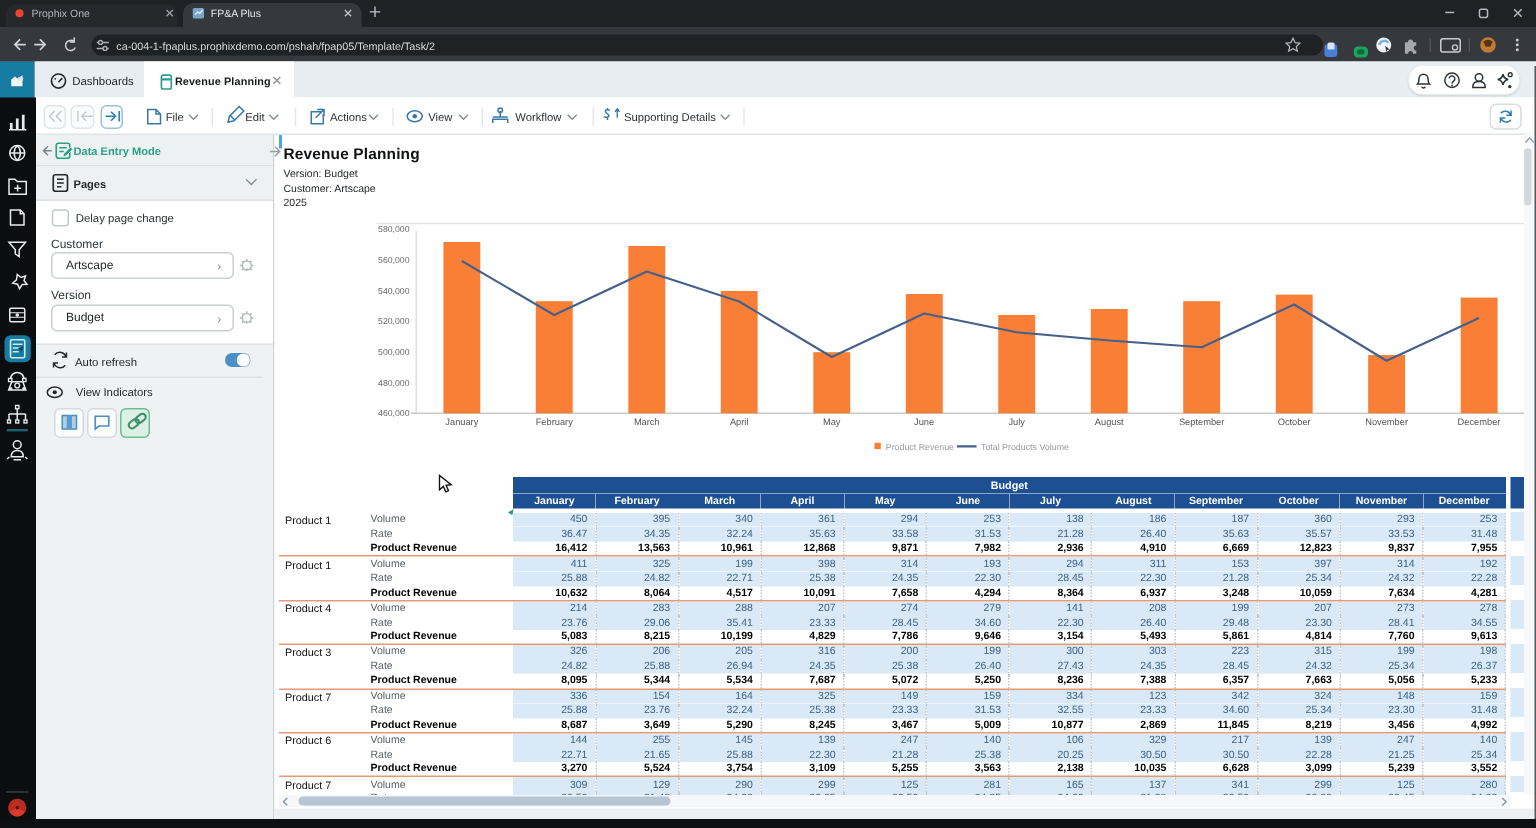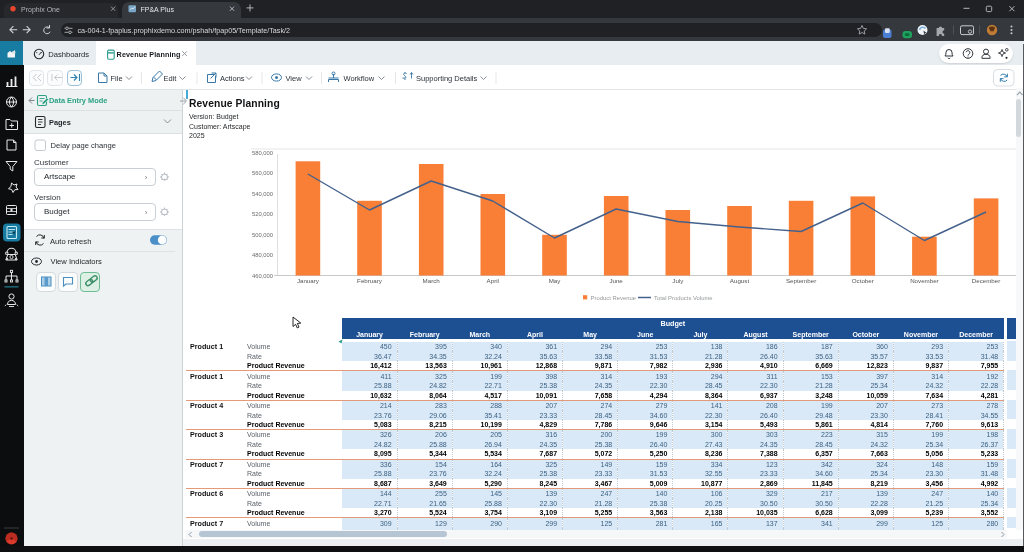--- a/index.html
+++ b/index.html
@@ -33,21 +33,21 @@
 
 table{border-collapse:collapse;table-layout:fixed;font-size:7px}
 td{overflow:hidden;white-space:nowrap;padding:0}
 .hrow td{height:10.3px}
 .hrow2 td{height:10.6px}
 .gap td{height:2.3px}
 .r td{height:9.8px}
 .bud,.mon{background:#1d4f93;color:#fff;font-weight:bold;text-align:center}
 .bud{font-size:7.2px}
 .mon{font-size:7px;vertical-align:bottom;padding-bottom:1px}
-.pn{font-weight:bold;color:#111;padding-left:4px;font-size:7.2px}
+.pn{font-weight:normal;color:#111;padding-left:4px;font-size:7.2px}
 .sl{color:#5a6168;padding-left:1px}
 .sl.b{color:#000;font-weight:bold}
 .d{text-align:right;padding-right:5px;border-right:1px dotted #c2cad1}
 .v{background:#d9e9f7;color:#3d6183}
 .p{background:#fff;color:#000;font-weight:bold}
 tr.pr td{border-bottom:1px solid #e49a78}
 svg text{font-family:"Liberation Sans",sans-serif}
 
 </style></head>
 <body>

